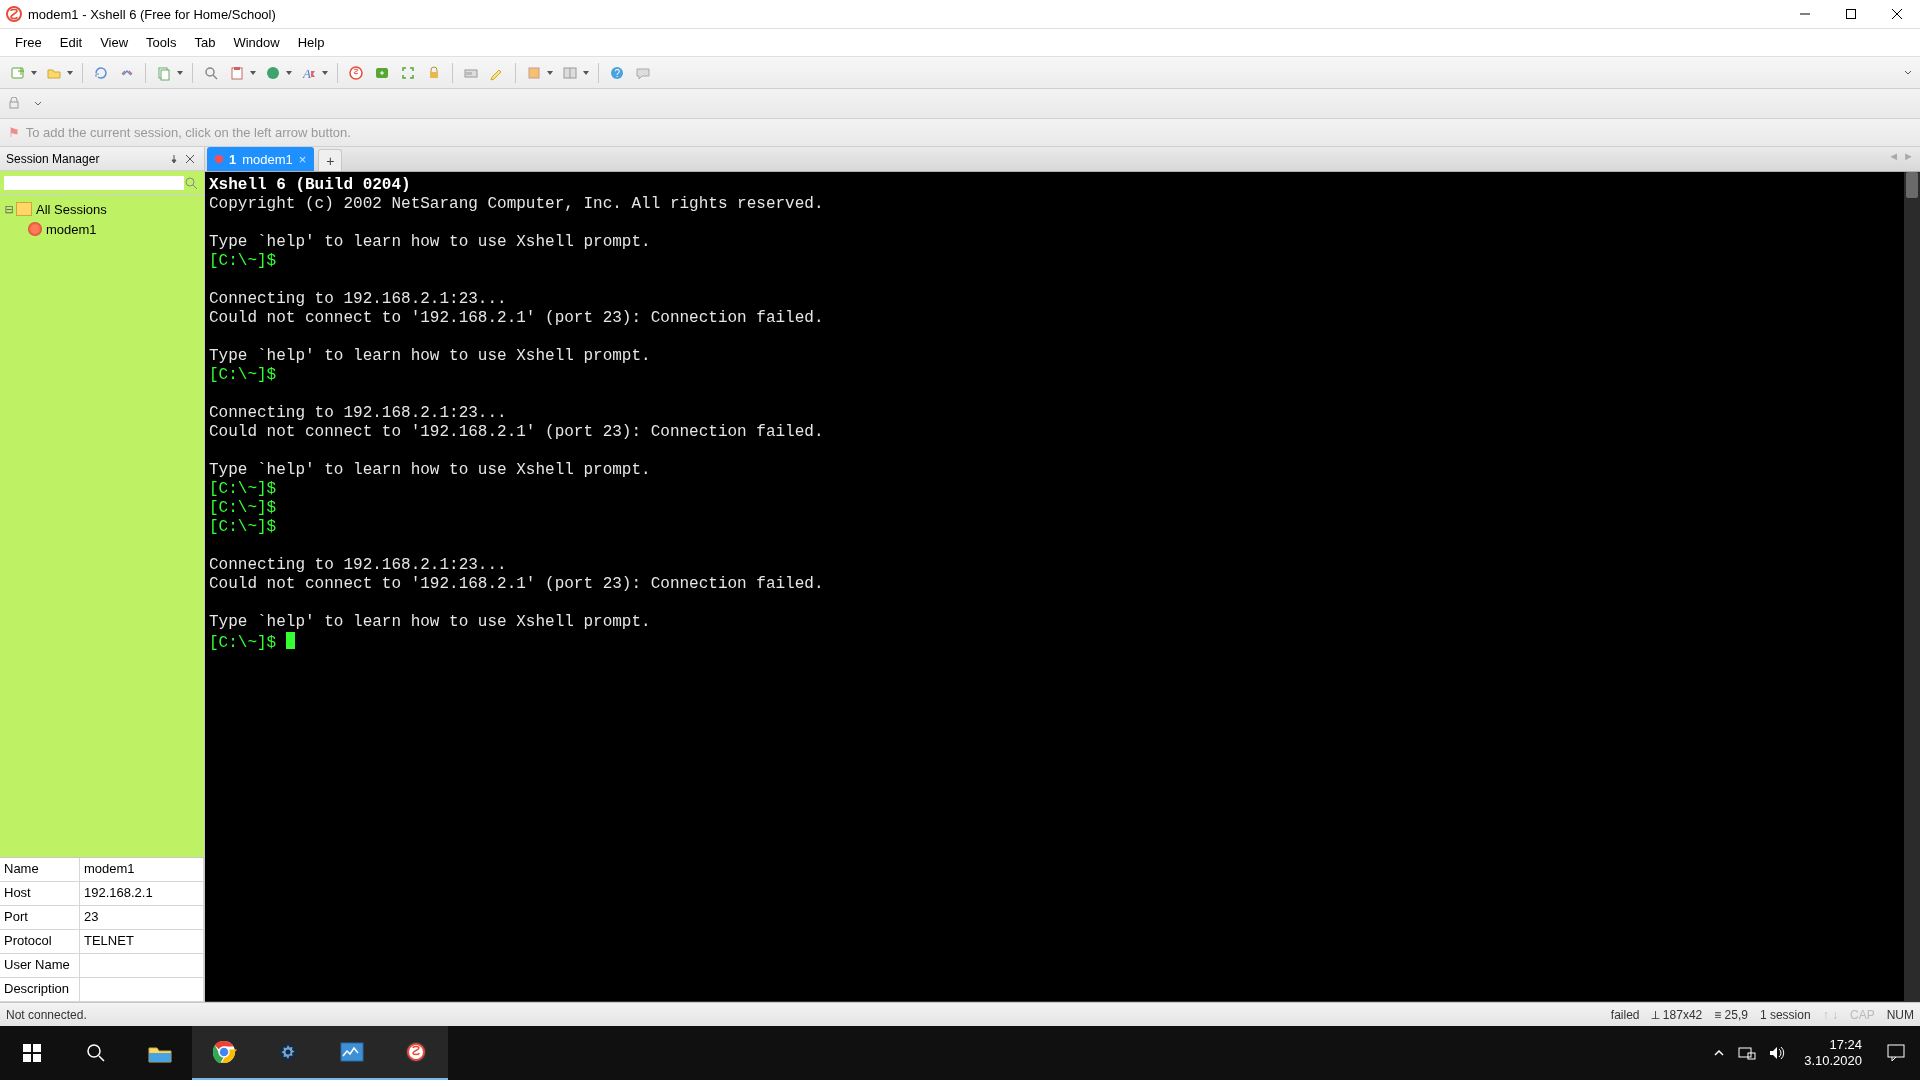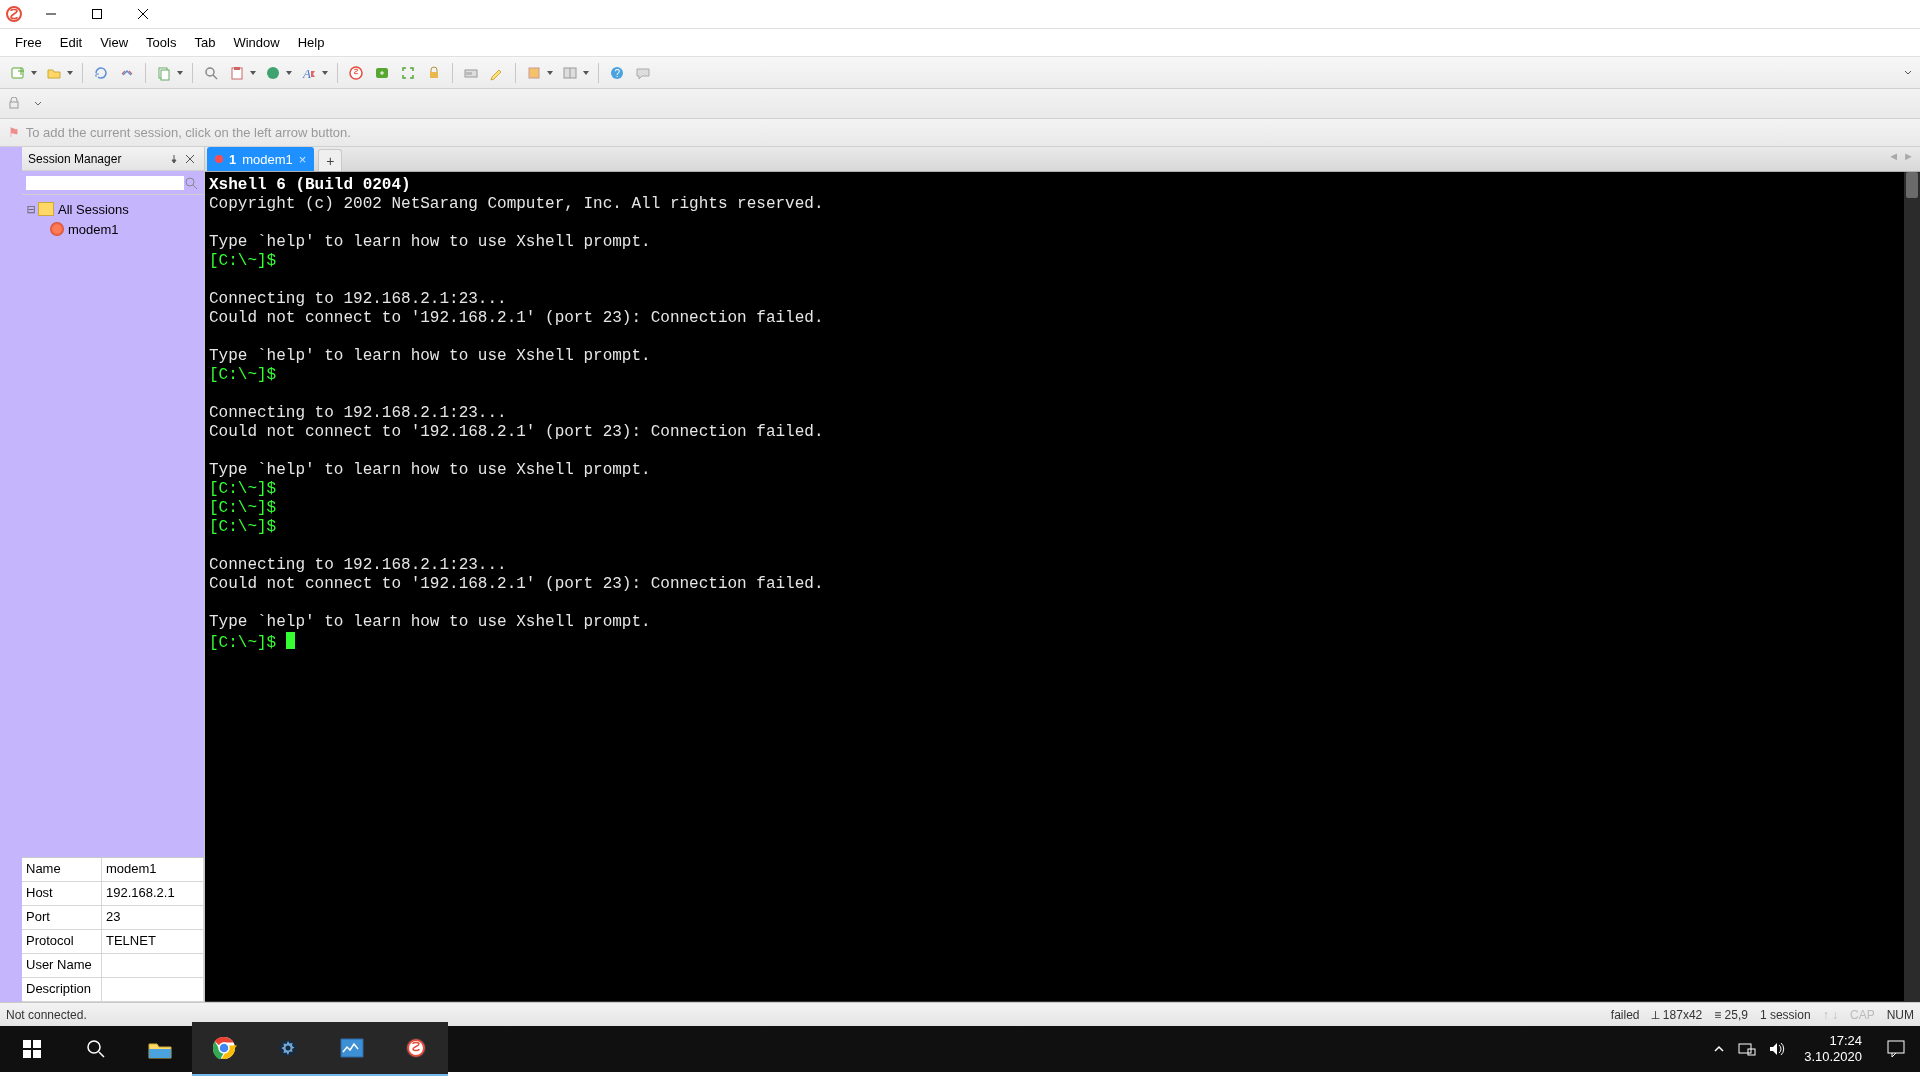--- a/index.html
+++ b/index.html
@@ -16,21 +16,21 @@
 .toolbar .tbtn.wdd::after { content: ""; position: absolute; right: 3px; top: 10px; border-left: 3px solid transparent; border-right: 3px solid transparent; border-top: 4px solid #555; }
 .toolbar .sep { width: 1px; height: 20px; background: #c8c8c8; margin: 0 4px; }
 .toolbar .spacer { flex: 1; }
 .addrbar { height: 30px; background: linear-gradient(#f3f3f3,#e9e9e9); border-bottom: 1px solid #d0d0d0; display: flex; align-items: center; padding: 0 8px; }
 .addrbar .lock { width: 14px; height: 14px; margin-right: 6px; color: #888; }
 .addrbar input { flex: 1; border: none; background: transparent; font-size: 13px; color: #999; outline: none; }
 .addrbar .dd { width: 20px; height: 20px; display:flex; align-items:center; justify-content:center; }
 .infobar { height: 28px; background: linear-gradient(#f3f3f3,#e9e9e9); border-bottom: 1px solid #d0d0d0; display: flex; align-items: center; padding: 0 8px; color: #999; font-size: 13px; }
 .infobar .flag { color: #f08c8c; margin-right: 6px; }
 .workarea { display: flex; height: calc(100% - 29px - 28px - 32px - 30px - 28px - 24px - 54px); }
-.sidepanel { width: 205px; background: #c4b5fd; display: flex; flex-direction: column; border-right: 1px solid #c8c8c8; padding-left: 22px; }
+.sidepanel { width: 205px; background: #bef264; display: flex; flex-direction: column; border-right: 1px solid #c8c8c8; }
 .sidepanel .hdr { height: 24px; background: linear-gradient(#f3f3f3,#e4e4e4); border-bottom: 1px solid #d0d0d0; display: flex; align-items: center; padding: 0 6px; font-size: 12px; }
 .sidepanel .hdr .t { flex: 1; }
 .sidepanel .hdr .pin, .sidepanel .hdr .cls { width: 16px; height: 16px; display:flex; align-items:center; justify-content:center; color:#555; }
 .sidepanel .srch { height: 24px; border-bottom: 1px solid #d0d0d0; display: flex; align-items: center; padding: 0 4px; }
 .sidepanel .srch input { flex: 1; border: none; outline: none; font-size: 12px; }
 .sidepanel .srch .mag { color: #888; width: 16px; }
 .tree { flex: 1; padding: 4px 2px; overflow: auto; font-size: 13px; }
 .tree .node { display: flex; align-items: center; height: 20px; }
 .tree .twist { width: 14px; text-align: center; color: #666; font-size: 11px; }
 .tree .fld { width: 16px; height: 14px; background: #ffd766; border: 1px solid #caa93a; margin-right: 4px; }
@@ -51,39 +51,40 @@
 .tabstrip .navarrows { position: absolute; right: 6px; top: 3px; display: flex; gap: 4px; color: #aaa; font-size: 11px; }
 .terminal { flex: 1; background: #000; color: #e6e6e6; font-family: Consolas, "Courier New", monospace; font-size: 16px; line-height: 19px; padding: 4px 4px 15px 4px; white-space: pre; overflow: hidden; position: relative; border-bottom: 1px solid #333;}
 .terminal .b { font-weight: bold; color: #fff; }
 .terminal .g { color: #33ff33; }
 .terminal .cur { display: inline-block; width: 9px; height: 17px; background: #33ff33; vertical-align: -2px; }
 .terminal .scroll { position: absolute; right: 0; top:0; bottom:0; width: 16px; background: #2b2b2b; }
 .terminal .scroll .thumb { position:absolute; top:0; left:2px; right:2px; height:26px; background:#6a6a6a; border-radius:2px; }
 .statusbar { height: 24px; background: linear-gradient(#f3f3f3,#e4e4e4); border-top: 1px solid #c8c8c8; display: flex; align-items: center; font-size: 12px; padding: 0 6px; gap: 12px; }
 .statusbar .seg { white-space: nowrap; color:#333; }
 .statusbar .fill { flex: 1; }
-.taskbar { height: 46px; background: #101010; display: flex; align-items: center; }
+.taskbar { height: 54px; background: #101010; display: flex; align-items: center; }
 .taskbar .tbico { width: 64px; height: 54px; display: flex; align-items: center; justify-content: center; }
 .taskbar .tbico.active { background: #272727; border-bottom: 2px solid #76b9ed; }
 .taskbar .trayspacer { flex: 1; }
 .taskbar .tray { display: flex; align-items: center; gap: 12px; padding-right: 8px; color: #fff; }
 .taskbar .clock { text-align: right; font-size: 13px; line-height: 16px; padding: 0 10px; color: #fff; }
 .taskbar .notif { width: 48px; height:54px; display:flex; align-items:center; justify-content:center; color:#fff; }
 svg { display: block; }
 </style>
 </head>
 <body>
 
 <div class="titlebar">
   <span class="icn">
     <svg width="16" height="16" viewBox="0 0 16 16">
         <circle cx="8" cy="8" r="7" fill="#fff" stroke="#e74c3c" stroke-width="2"></circle>
         <path d="M5 5 C5 3 11 3 11 5 C11 7 5 9 5 11 C5 13 11 13 11 11" stroke="#e74c3c" stroke-width="1.6" fill="none"></path>
       </svg>
   </span>
+  <span class="title">modem1 - Xshell 6 (Free for Home/School)</span>
   <div class="winbtn">
       <svg width="10" height="10">
         <line x1="0" y1="5" x2="10" y2="5" stroke="#000" stroke-width="1"></line>
       </svg>
     </div>
   <div class="winbtn">
       <svg width="10" height="10">
         <rect x="0.5" y="0.5" width="9" height="9" fill="none" stroke="#000"></rect>
       </svg>
     </div>

